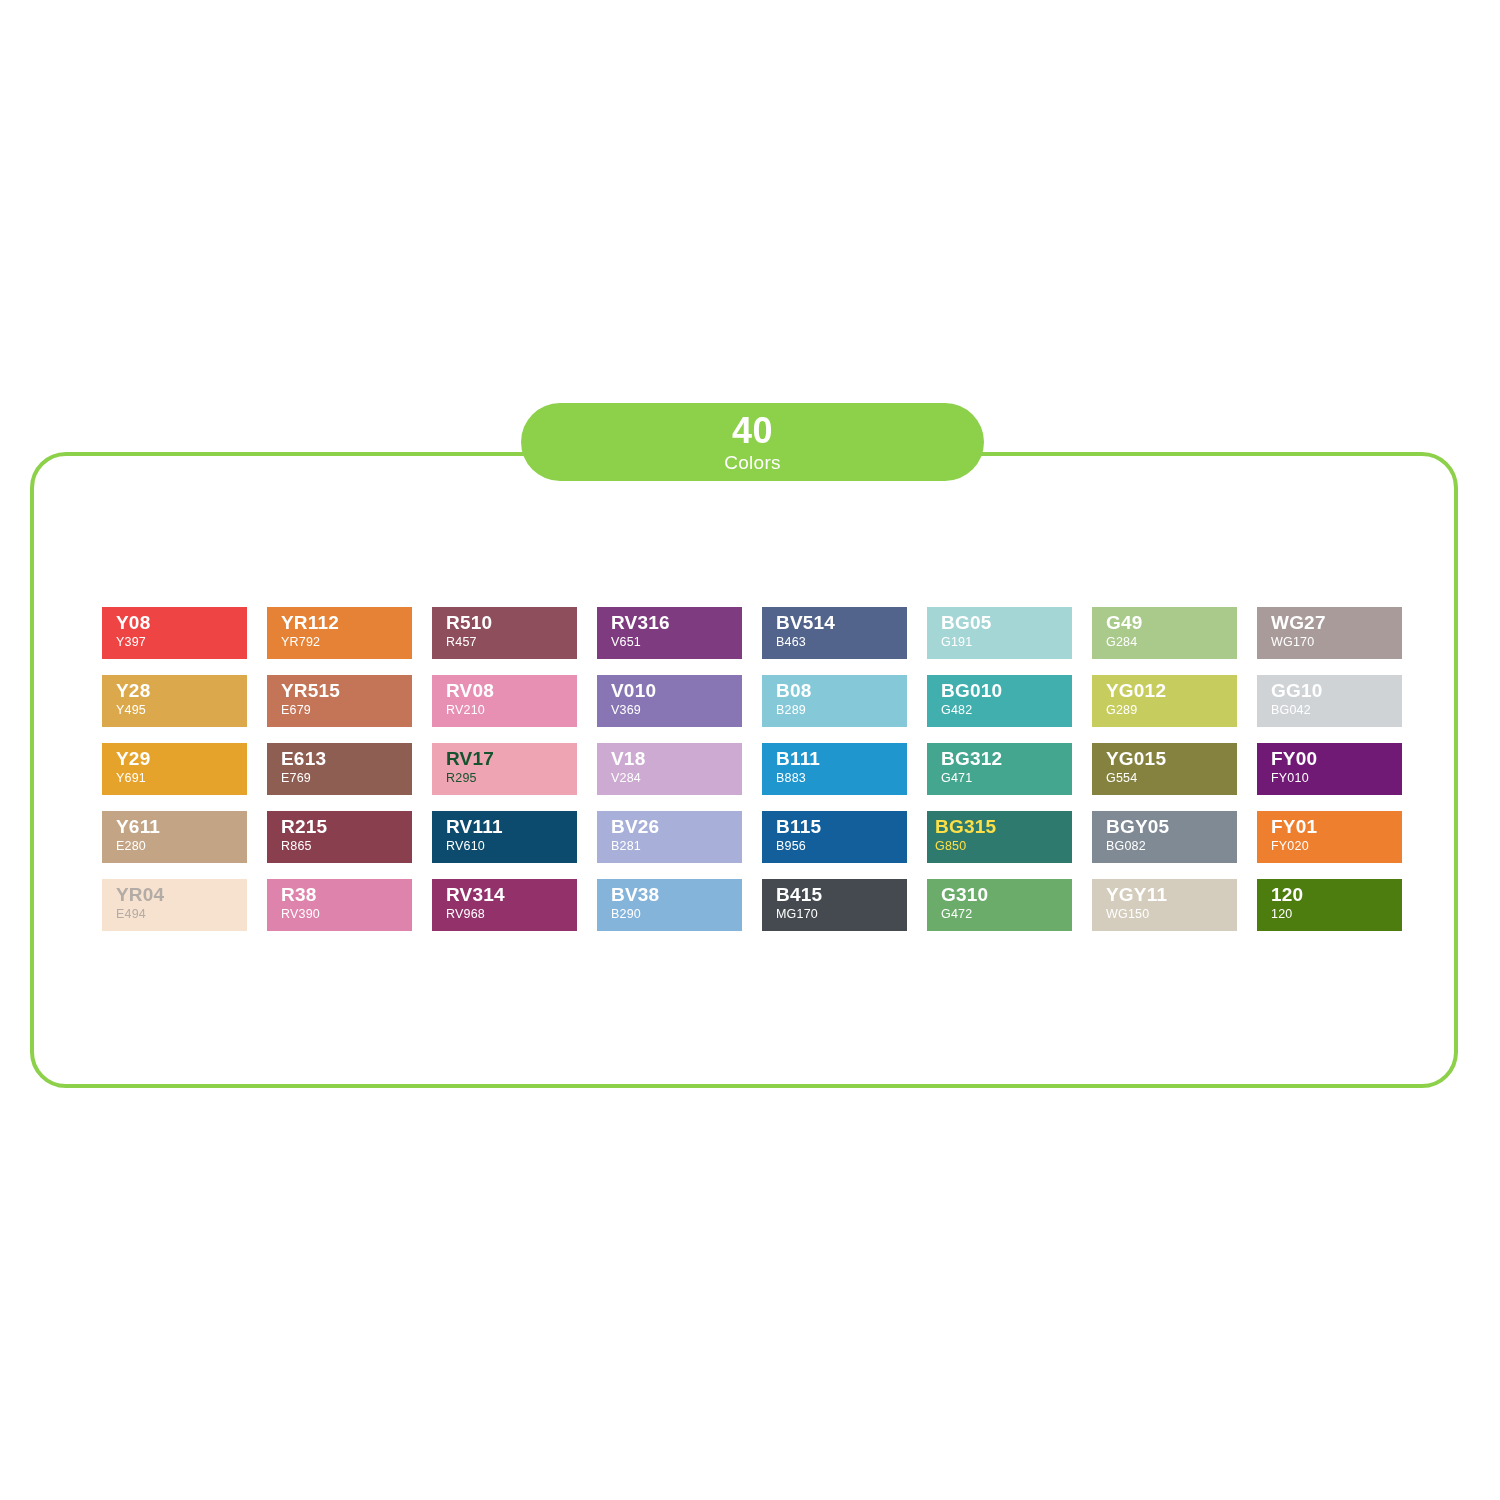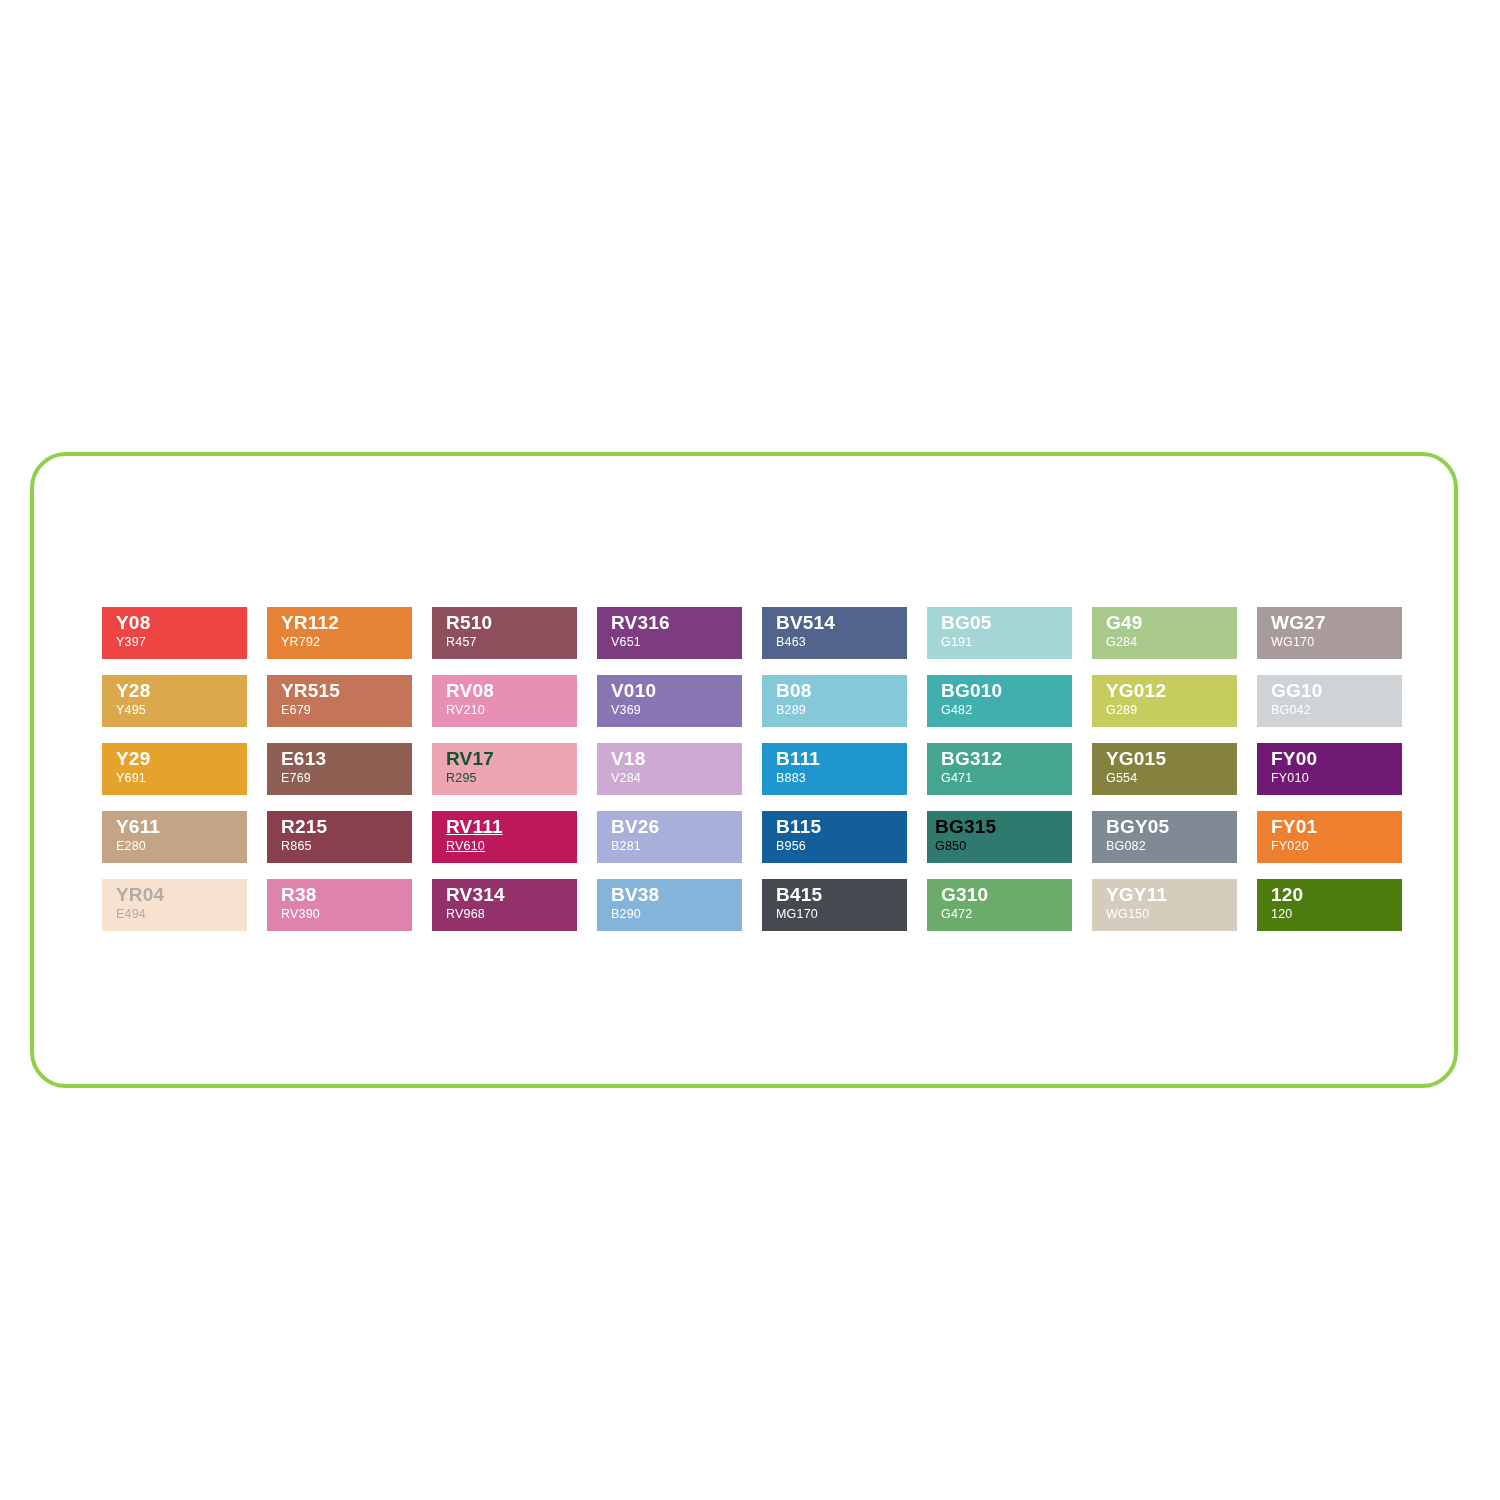--- a/index.html
+++ b/index.html
@@ -100,20 +100,24 @@
     margin-top: 3px;
   }
 </style>
 </head>
 <body>
 
 <div id="stage">
 
   <div id="frame" style="border-color: rgb(141, 208, 74);"></div>
 
+  <div id="badge" style="background: rgb(141, 208, 74);">
+    <span class="count">40</span>
+    <span class="count-label">Colors</span>
+  </div>
 
   <div id="grid">
       <div class="swatch" style="background: #ef4444; color: rgb(255, 255, 255);">
         <span class="code">Y08</span>
         <span class="sub">Y397</span>
       </div>
       <div class="swatch" style="background: rgb(230, 130, 54); color: rgb(255, 255, 255);">
         <span class="code">YR112</span>
         <span class="sub">YR792</span>
       </div>
@@ -206,33 +210,33 @@
         <span class="sub">FY010</span>
       </div>
       <div class="swatch" style="background: rgb(195, 165, 133); color: rgb(255, 255, 255);">
         <span class="code">Y611</span>
         <span class="sub">E280</span>
       </div>
       <div class="swatch" style="background: rgb(138, 63, 78); color: rgb(255, 255, 255);">
         <span class="code">R215</span>
         <span class="sub">R865</span>
       </div>
-      <div class="swatch" style="background: #be185d; color: rgb(255, 255, 255); text-decoration: underline;">
+      <div class="swatch" style="background: #0c4a6e; color: rgb(255, 255, 255);">
         <span class="code">RV111</span>
         <span class="sub">RV610</span>
       </div>
       <div class="swatch" style="background: rgb(168, 176, 217); color: rgb(255, 255, 255);">
         <span class="code">BV26</span>
         <span class="sub">B281</span>
       </div>
       <div class="swatch" style="background: rgb(19, 95, 155); color: rgb(255, 255, 255);">
         <span class="code">B115</span>
         <span class="sub">B956</span>
       </div>
-      <div class="swatch" style="background: rgb(46, 122, 110); color: #000000; padding-left: 8px;">
+      <div class="swatch" style="background: rgb(46, 122, 110); color: #fde047; padding-left: 8px;">
         <span class="code">BG315</span>
         <span class="sub">G850</span>
       </div>
       <div class="swatch" style="background: rgb(128, 138, 148); color: rgb(255, 255, 255);">
         <span class="code">BGY05</span>
         <span class="sub">BG082</span>
       </div>
       <div class="swatch" style="background: rgb(238, 127, 47); color: rgb(255, 255, 255);">
         <span class="code">FY01</span>
         <span class="sub">FY020</span>

